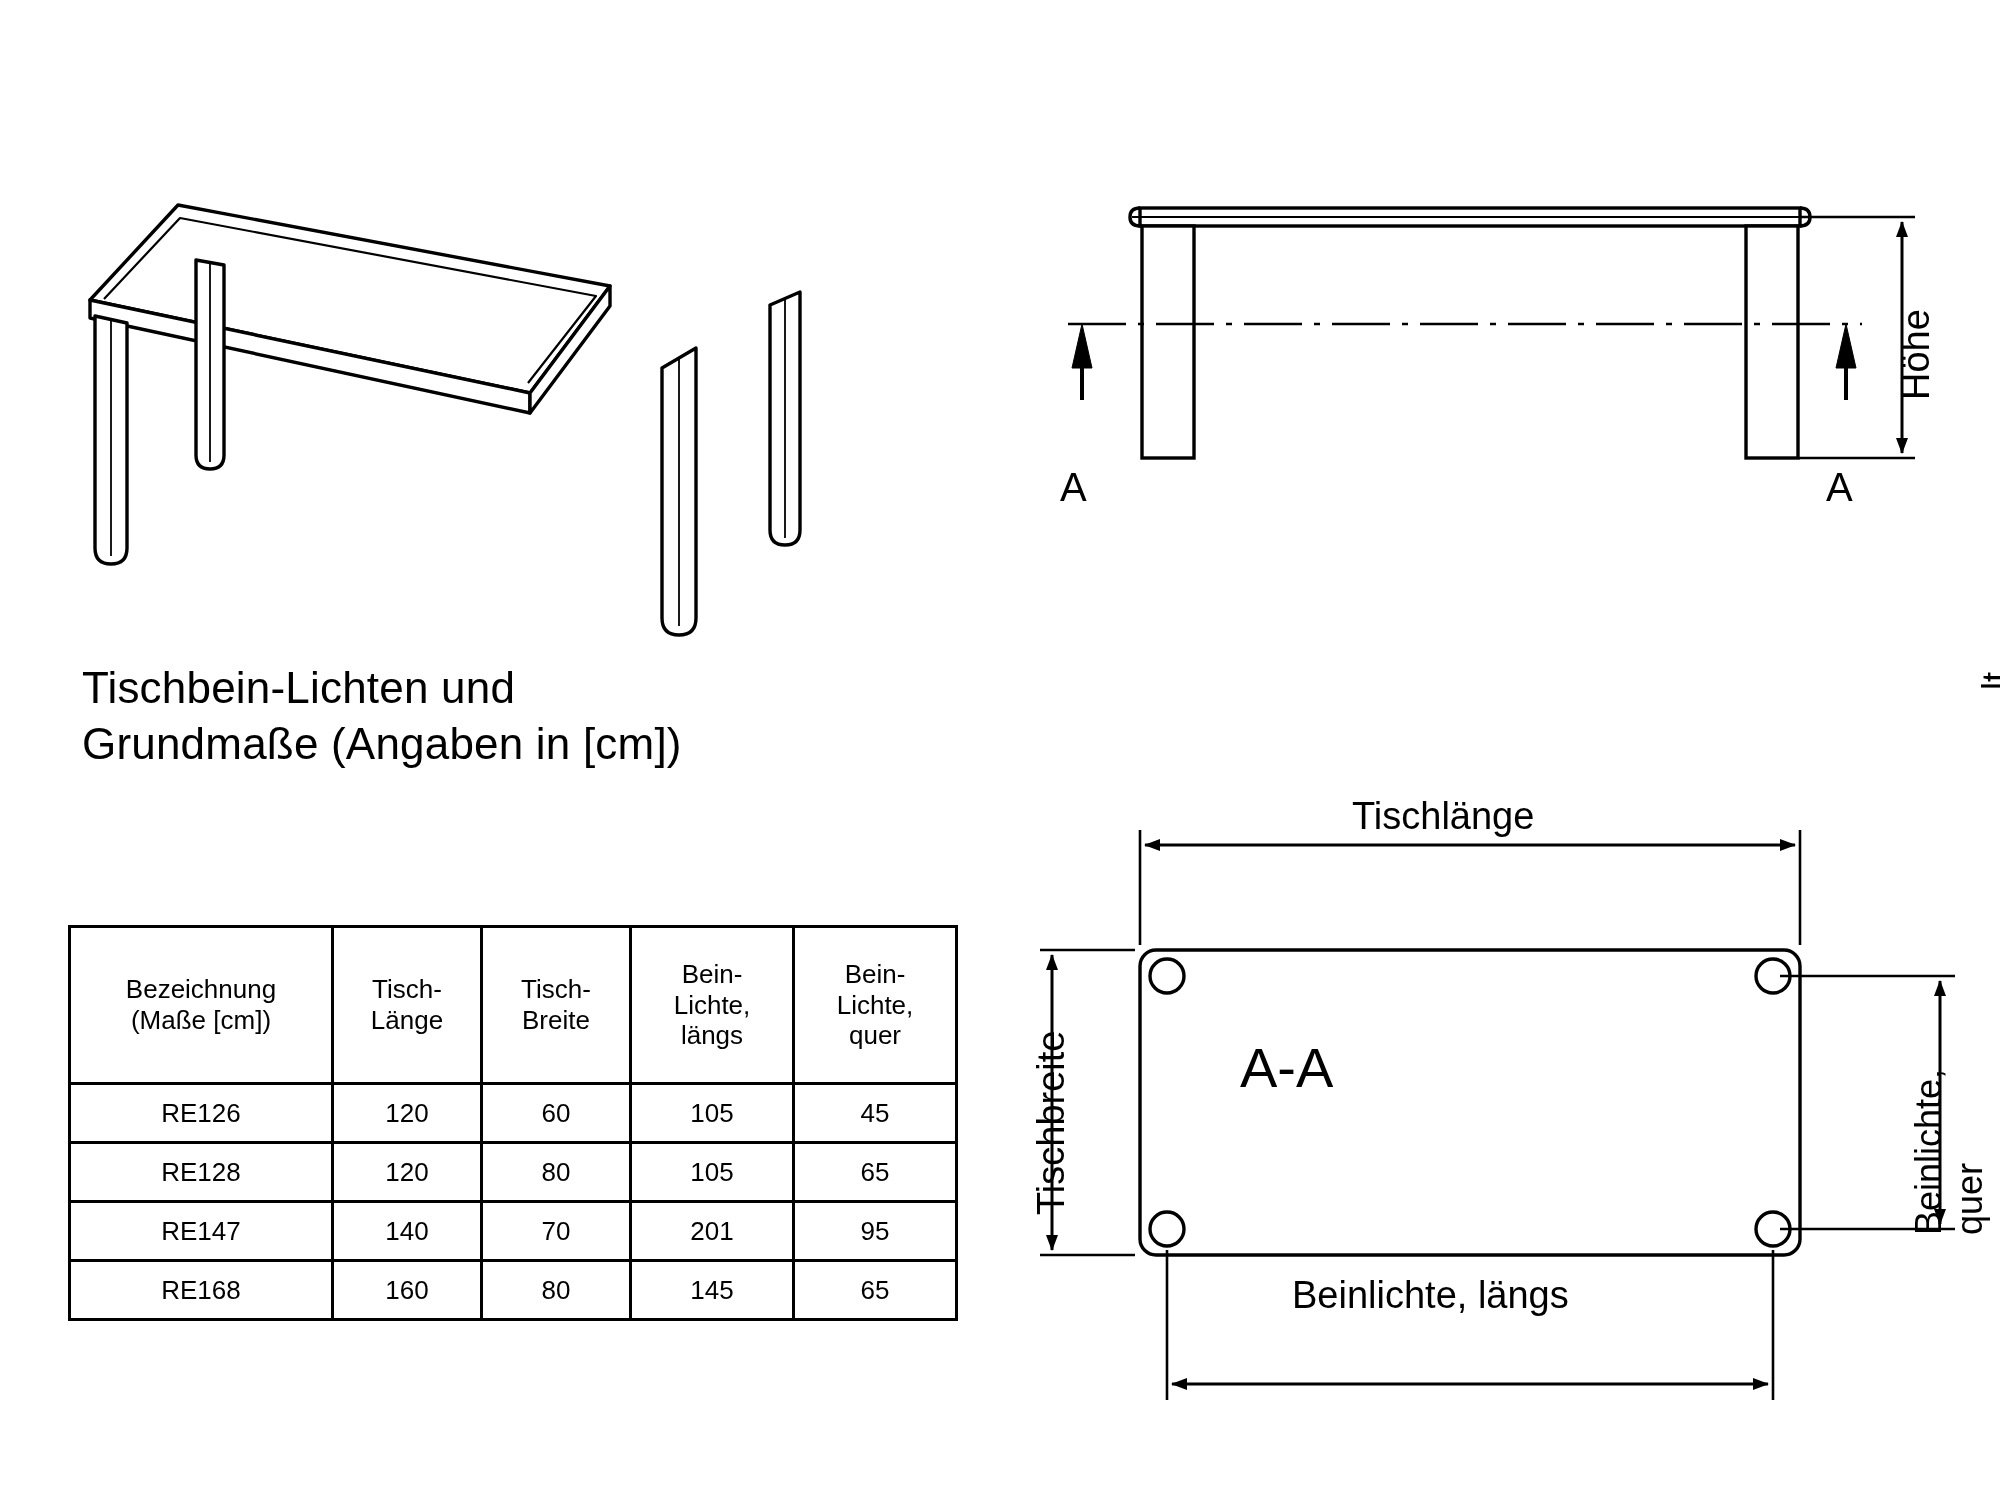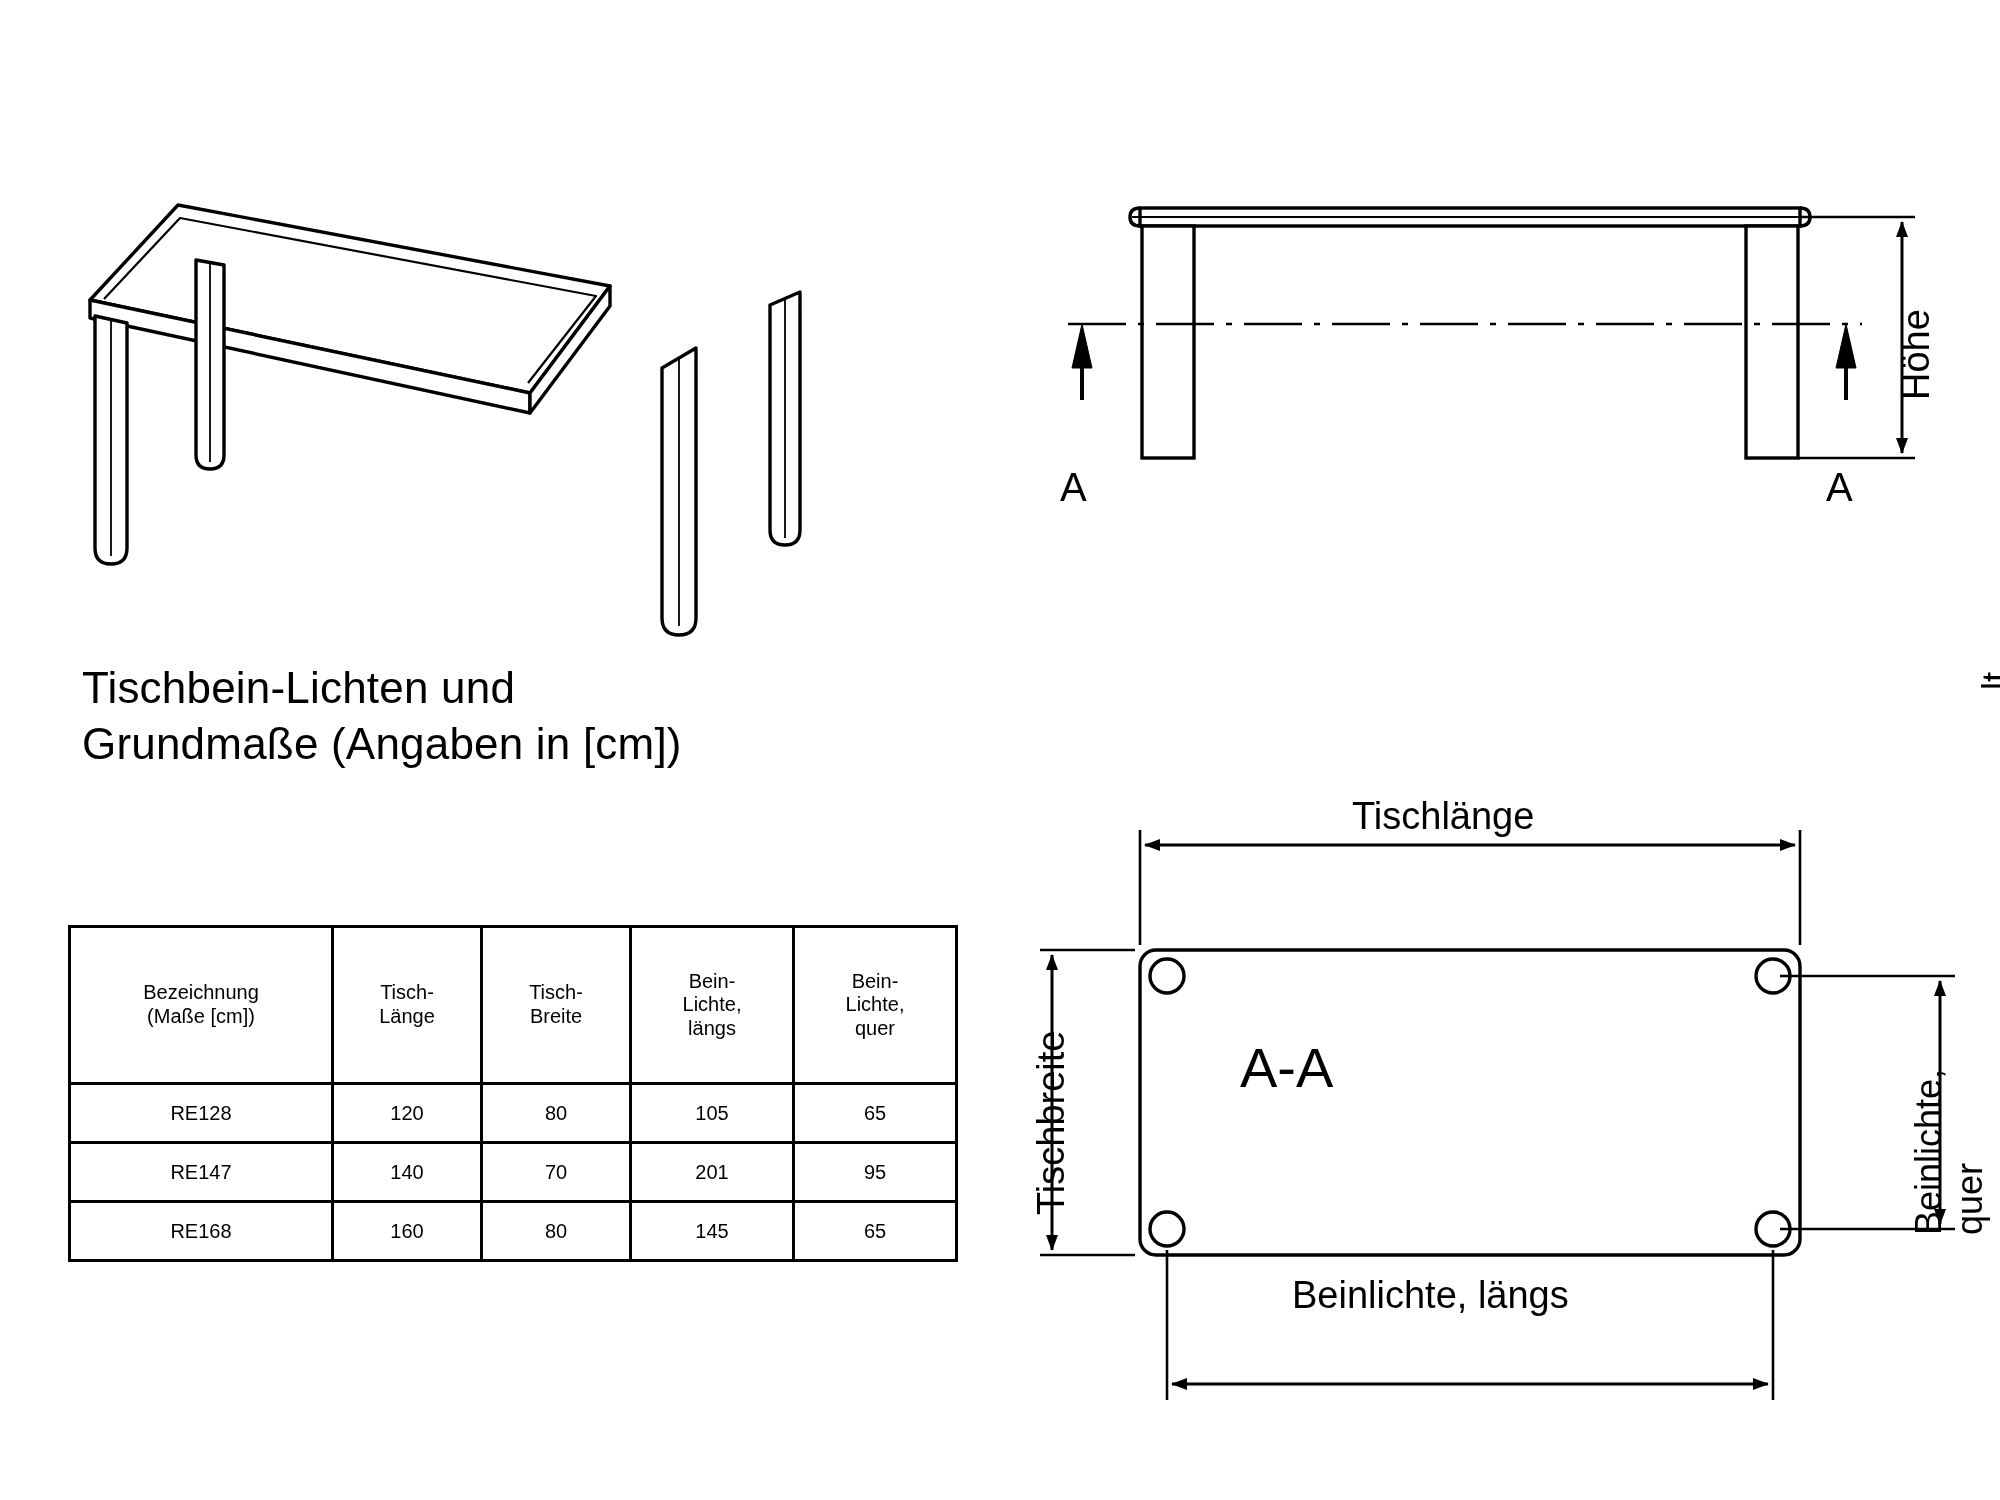--- a/index.html
+++ b/index.html
@@ -37,21 +37,21 @@
     line-height: 1.28;
     letter-spacing: 0.2px;
     white-space: pre-line;
   }
   
   .spec-table {
     position: absolute;
     left: 68px;
     top: 925px;
     border-collapse: collapse;
-    font-size: 20px;
+    font-size: 26px;
   }
   .spec-table th, .spec-table td {
     border: 3px solid #000;
     text-align: center;
     vertical-align: middle;
     padding: 2px 6px;
     font-weight: normal;
   }
   .spec-table thead th {
     height: 150px;
@@ -219,20 +219,27 @@
         <th class="col-bll">Bein-
 Lichte,
 längs</th>
         <th class="col-blq">Bein-
 Lichte,
 quer</th>
       </tr>
     </thead>
     <tbody>
       <tr>
+        <td>RE126</td>
+        <td>120</td>
+        <td>60</td>
+        <td>105</td>
+        <td>45</td>
+      </tr>
+      <tr>
         <td>RE128</td>
         <td>120</td>
         <td>80</td>
         <td>105</td>
         <td>65</td>
       </tr>
       <tr>
         <td>RE147</td>
         <td>140</td>
         <td>70</td>

